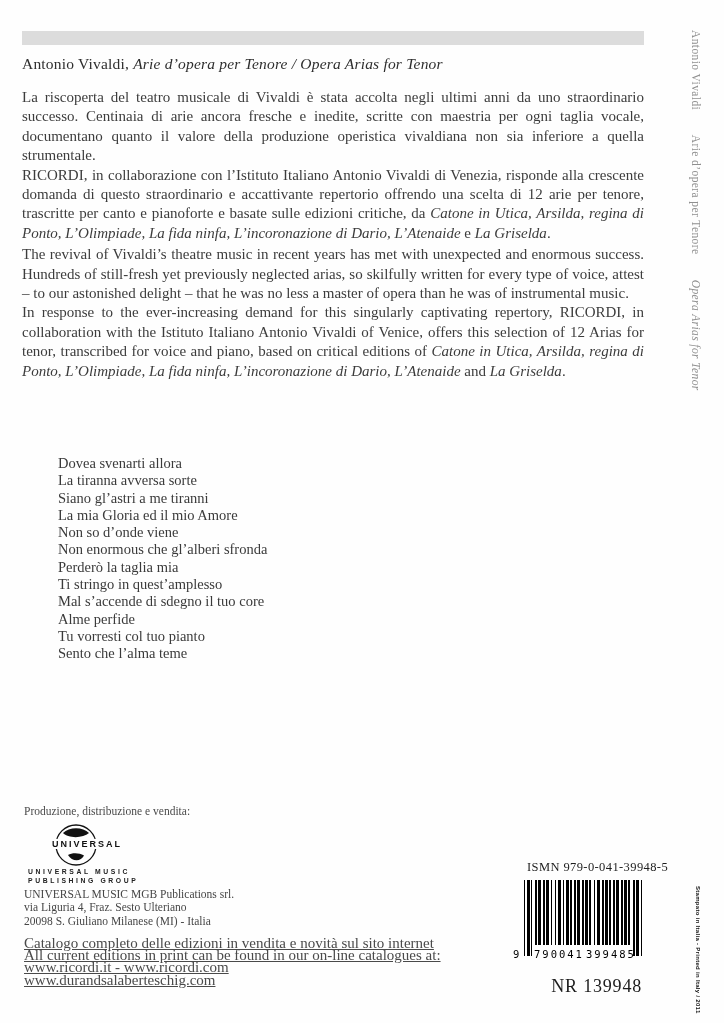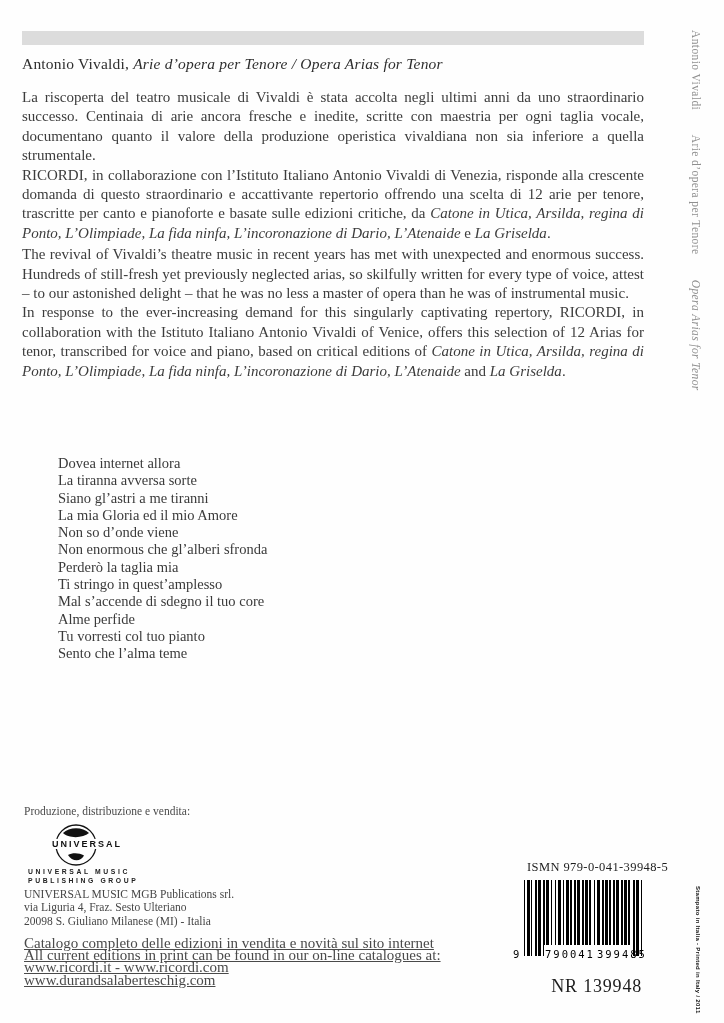--- a/index.html
+++ b/index.html
@@ -32,21 +32,21 @@
   
   .ismn{position:absolute;left:527px;top:860px;font-size:12.5px;letter-spacing:.4px;color:#1d1d1d;text-align:right;}
   .barcode{position:absolute;left:524px;top:880px;width:118px;}
   .bars{
     position:relative;height:76px;background:
       repeating-linear-gradient(90deg,
         #000 0 1.5px,#fff 1.5px 3px,#000 3px 6px,#fff 6px 7px,#000 7px 8.5px,
         #fff 8.5px 11.5px,#000 11.5px 13px,#fff 13px 14.5px,#000 14.5px 17.5px,#fff 17.5px 19.5px);
   }
   .digit-strip{
-    position:absolute;left:20px;right:9px;bottom:-4px;height:15px;background:#fefefe;
+    position:absolute;left:9px;right:9px;bottom:-4px;height:15px;background:#fefefe;
     display:flex;align-items:flex-end;
     font-family:"DejaVu Sans Mono",monospace;font-size:10.5px;color:#000;
   }
   .digit-strip .guard{width:2px;height:15px;background:#000;}
   .left-digit{position:absolute;left:-11px;bottom:-4px;font-family:"DejaVu Sans Mono",monospace;font-size:10.5px;color:#000;}
   .bgroup{letter-spacing:2px;padding:0 1px;}
   .nr{position:absolute;left:524px;top:976px;width:118px;text-align:right;font-size:18px;letter-spacing:.8px;color:#1d1d1d;}
   
   .spine{
     position:absolute;left:702px;top:30px;width:392px;height:16px;
@@ -70,21 +70,21 @@
   <div class="title"><span>Antonio Vivaldi</span><span>, </span><span class="it">Arie d’opera per Tenore / Opera Arias for Tenor</span></div>
 
   <div class="intro">
     <p>La riscoperta del teatro musicale di Vivaldi è stata accolta negli ultimi anni da uno straordinario successo. Centinaia di arie ancora fresche e inedite, scritte con maestria per ogni taglia vocale, documentano quanto il valore della produzione operistica vivaldiana non sia inferiore a quella strumentale.</p>
     <p><span>RICORDI, in collaborazione con l’Istituto Italiano Antonio Vivaldi di Venezia, risponde alla crescente domanda di questo straordinario e accattivante repertorio offrendo una scelta di 12 arie per tenore, trascritte per canto e pianoforte e basate sulle edizioni critiche, da </span><span class="it">Catone in Utica, Arsilda, regina di Ponto, L’Olimpiade, La fida ninfa, L’incoronazione di Dario, L’Atenaide</span><span> e </span><span class="it">La Griselda</span><span>.</span></p>
     <p class="gap">The revival of Vivaldi’s theatre music in recent years has met with unexpected and enormous success. Hundreds of still-fresh yet previously neglected arias, so skilfully written for every type of voice, attest – to our astonished delight – that he was no less a master of opera than he was of instrumental music.</p>
     <p><span>In response to the ever-increasing demand for this singularly captivating repertory, RICORDI, in collaboration with the Istituto Italiano Antonio Vivaldi of Venice, offers this selection of 12 Arias for tenor, transcribed for voice and piano, based on critical editions of </span><span class="it">Catone in Utica, Arsilda, regina di Ponto, L’Olimpiade, La fida ninfa, L’incoronazione di Dario, L’Atenaide</span><span> and </span><span class="it">La Griselda</span><span>.</span></p>
   </div>
 
   <div class="arias">
-    <div>Dovea internet allora</div>
+    <div>Dovea svenarti allora</div>
     <div>La tiranna avversa sorte</div>
     <div>Siano gl’astri a me tiranni</div>
     <div>La mia Gloria ed il mio Amore</div>
     <div>Non so d’onde viene</div>
     <div>Non enormous che gl’alberi sfronda</div>
     <div>Perderò la taglia mia</div>
     <div>Ti stringo in quest’amplesso</div>
     <div>Mal s’accende di sdegno il tuo core</div>
     <div>Alme perfide</div>
     <div>Tu vorresti col tuo pianto</div>

